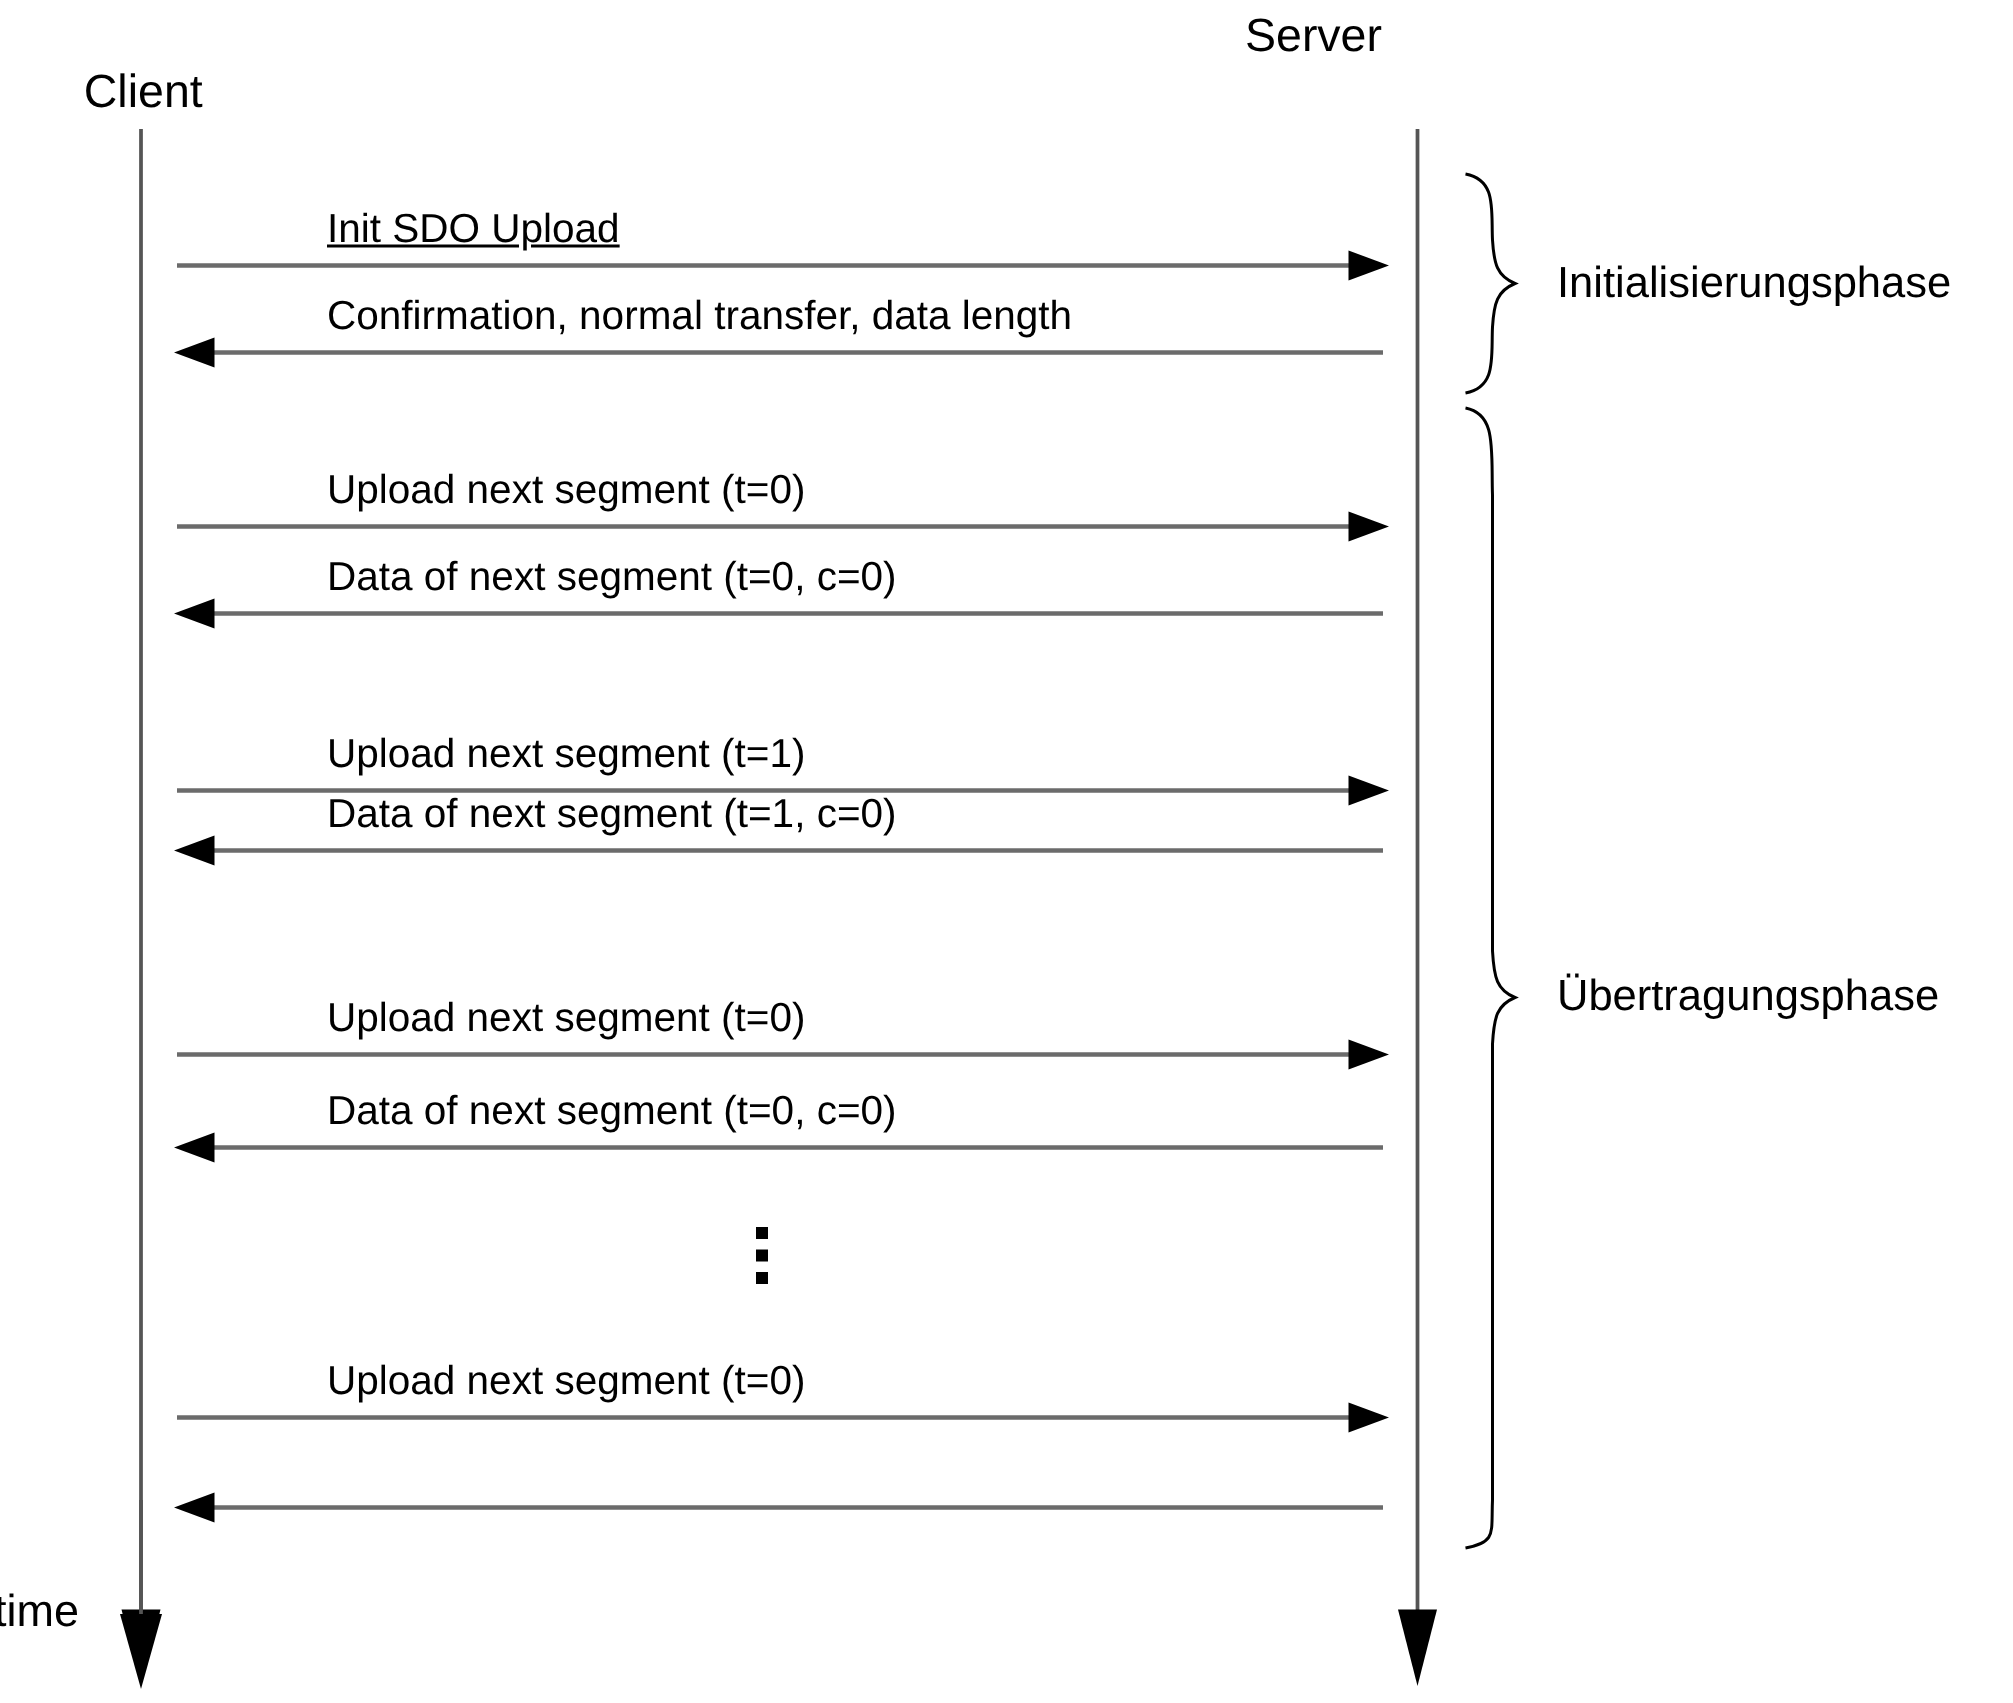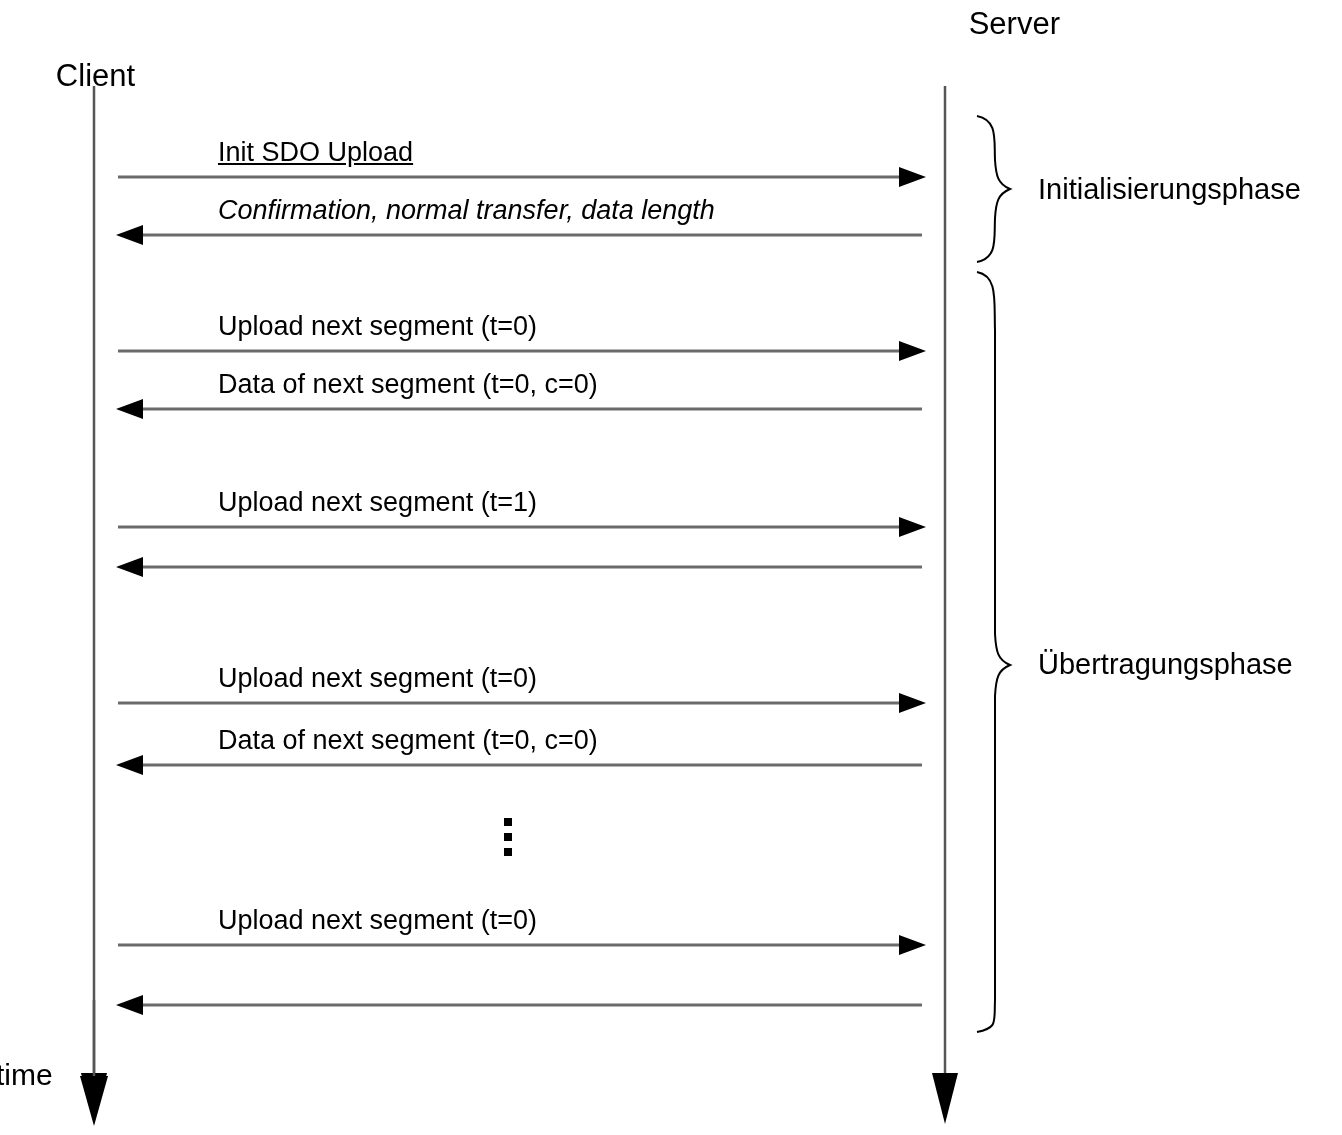--- a/index.html
+++ b/index.html
@@ -145,29 +145,30 @@
                C 995,730 995,850 995,1000
                C 994,1022 998,1028 977,1032" fill="none" stroke="#000000" stroke-width="2"></path>
     </g>
 
     <g>
       <line x1="94" y1="1000" x2="94" y2="1078" stroke="#555555" stroke-width="2.5"></line>
       <path d="M80,1076 L108,1076 L94,1126 z" fill="#000000"></path>
     </g>
   </svg>
 
-  <div class="lbl actor-label" style="left:38px; top:60px; width:115px;">Client</div>
+  <div class="lbl actor-label" style="left:38px; top:45px; width:115px;">Client</div>
 
-  <div class="lbl actor-label" style="left:830px; top:8px; width:230px; text-align:right;">Server</div>
+  <div class="lbl actor-label" style="left:830px; top:8px; width:230px; text-align:left;">Server</div>
 
   <div class="lbl msg-label" style="left:218px; top:139px;text-decoration:underline;">Init SDO Upload</div>
-  <div class="lbl msg-label" style="left:218px; top:197px;font-style:italic;">Confirmation, normal transfer, data length</div>
+  <div class="lbl msg-label" style="left:218px; top:197px;">Confirmation, normal transfer, data length</div>
   <div class="lbl msg-label" style="left:218px; top:313px;">Upload next segment (t=0)</div>
   <div class="lbl msg-label" style="left:218px; top:371px;">Data of next segment (t=0, c=0)</div>
   <div class="lbl msg-label" style="left:218px; top:489px;text-align:right;">Upload next segment (t=1)</div>
+  <div class="lbl msg-label" style="left:218px; top:529px;">Data of next segment (t=1, c=0)</div>
   <div class="lbl msg-label" style="left:218px; top:665px;">Upload next segment (t=0)</div>
   <div class="lbl msg-label" style="left:218px; top:727px;">Data of next segment (t=0, c=0)</div>
   <div class="lbl msg-label" style="left:218px; top:907px;">Upload next segment (t=0)</div>
 
   <div class="lbl phase-label" style="left:1038px; top:650px;">Übertragungsphase</div>
   <div class="lbl phase-label" style="left:1038px; top:175px;">Initialisierungsphase</div>
 
   <div class="lbl time-label" style="left:-4px; top:1060px;">time</div>
 
 </div>

